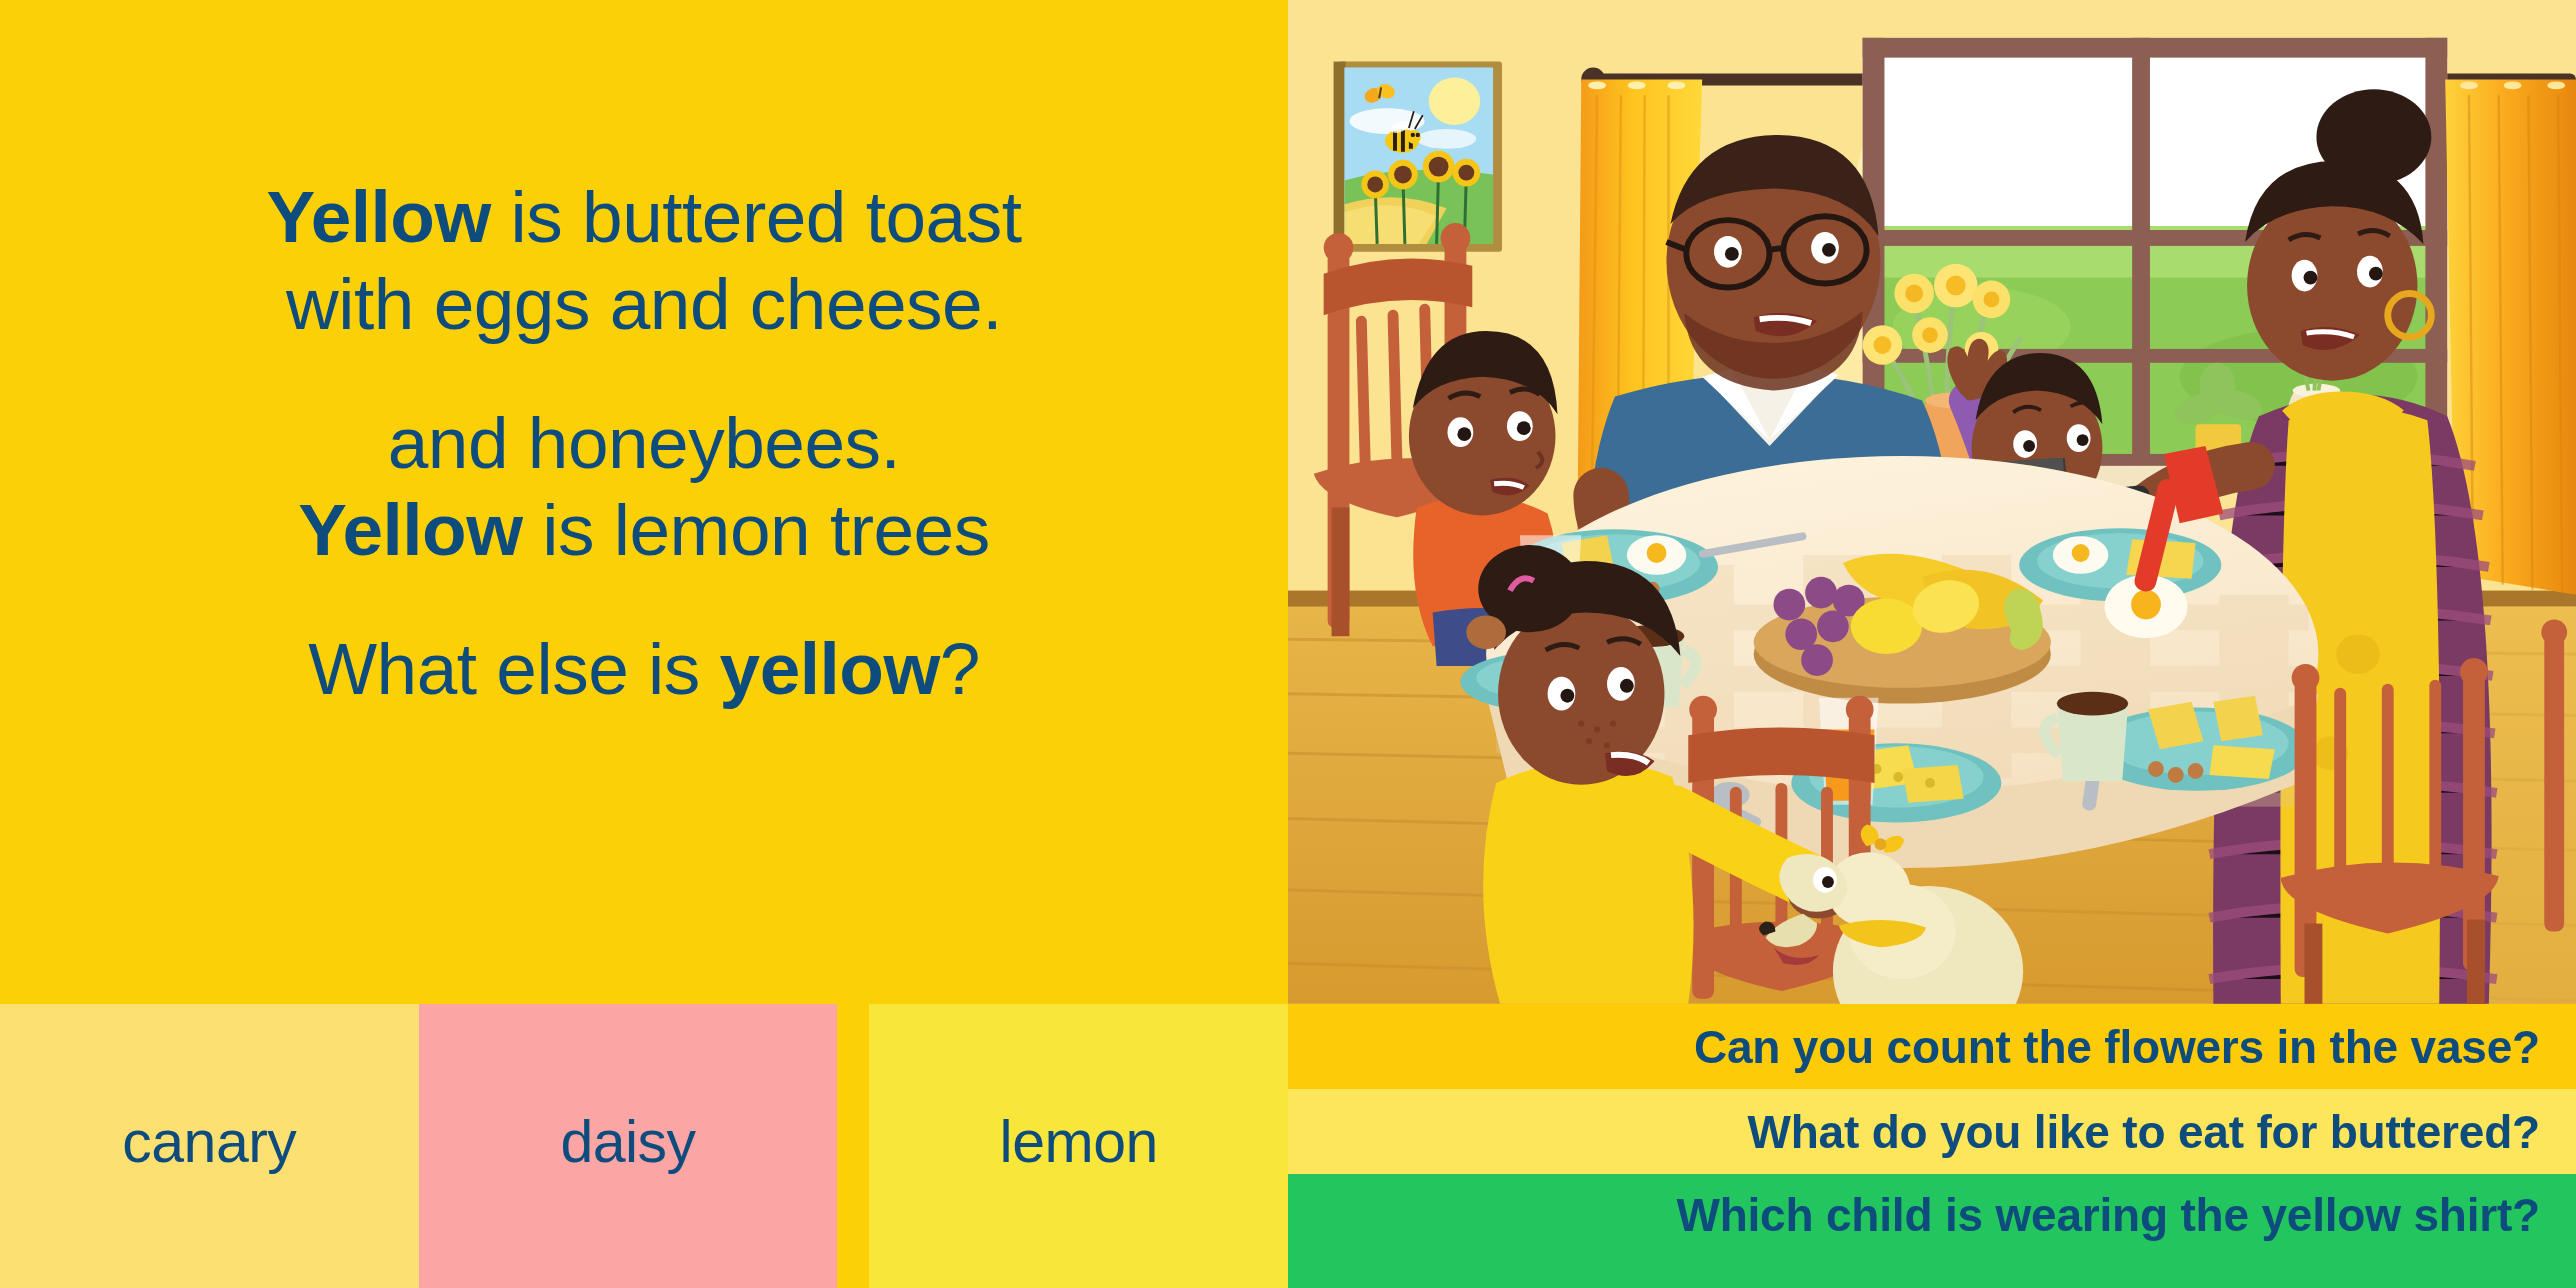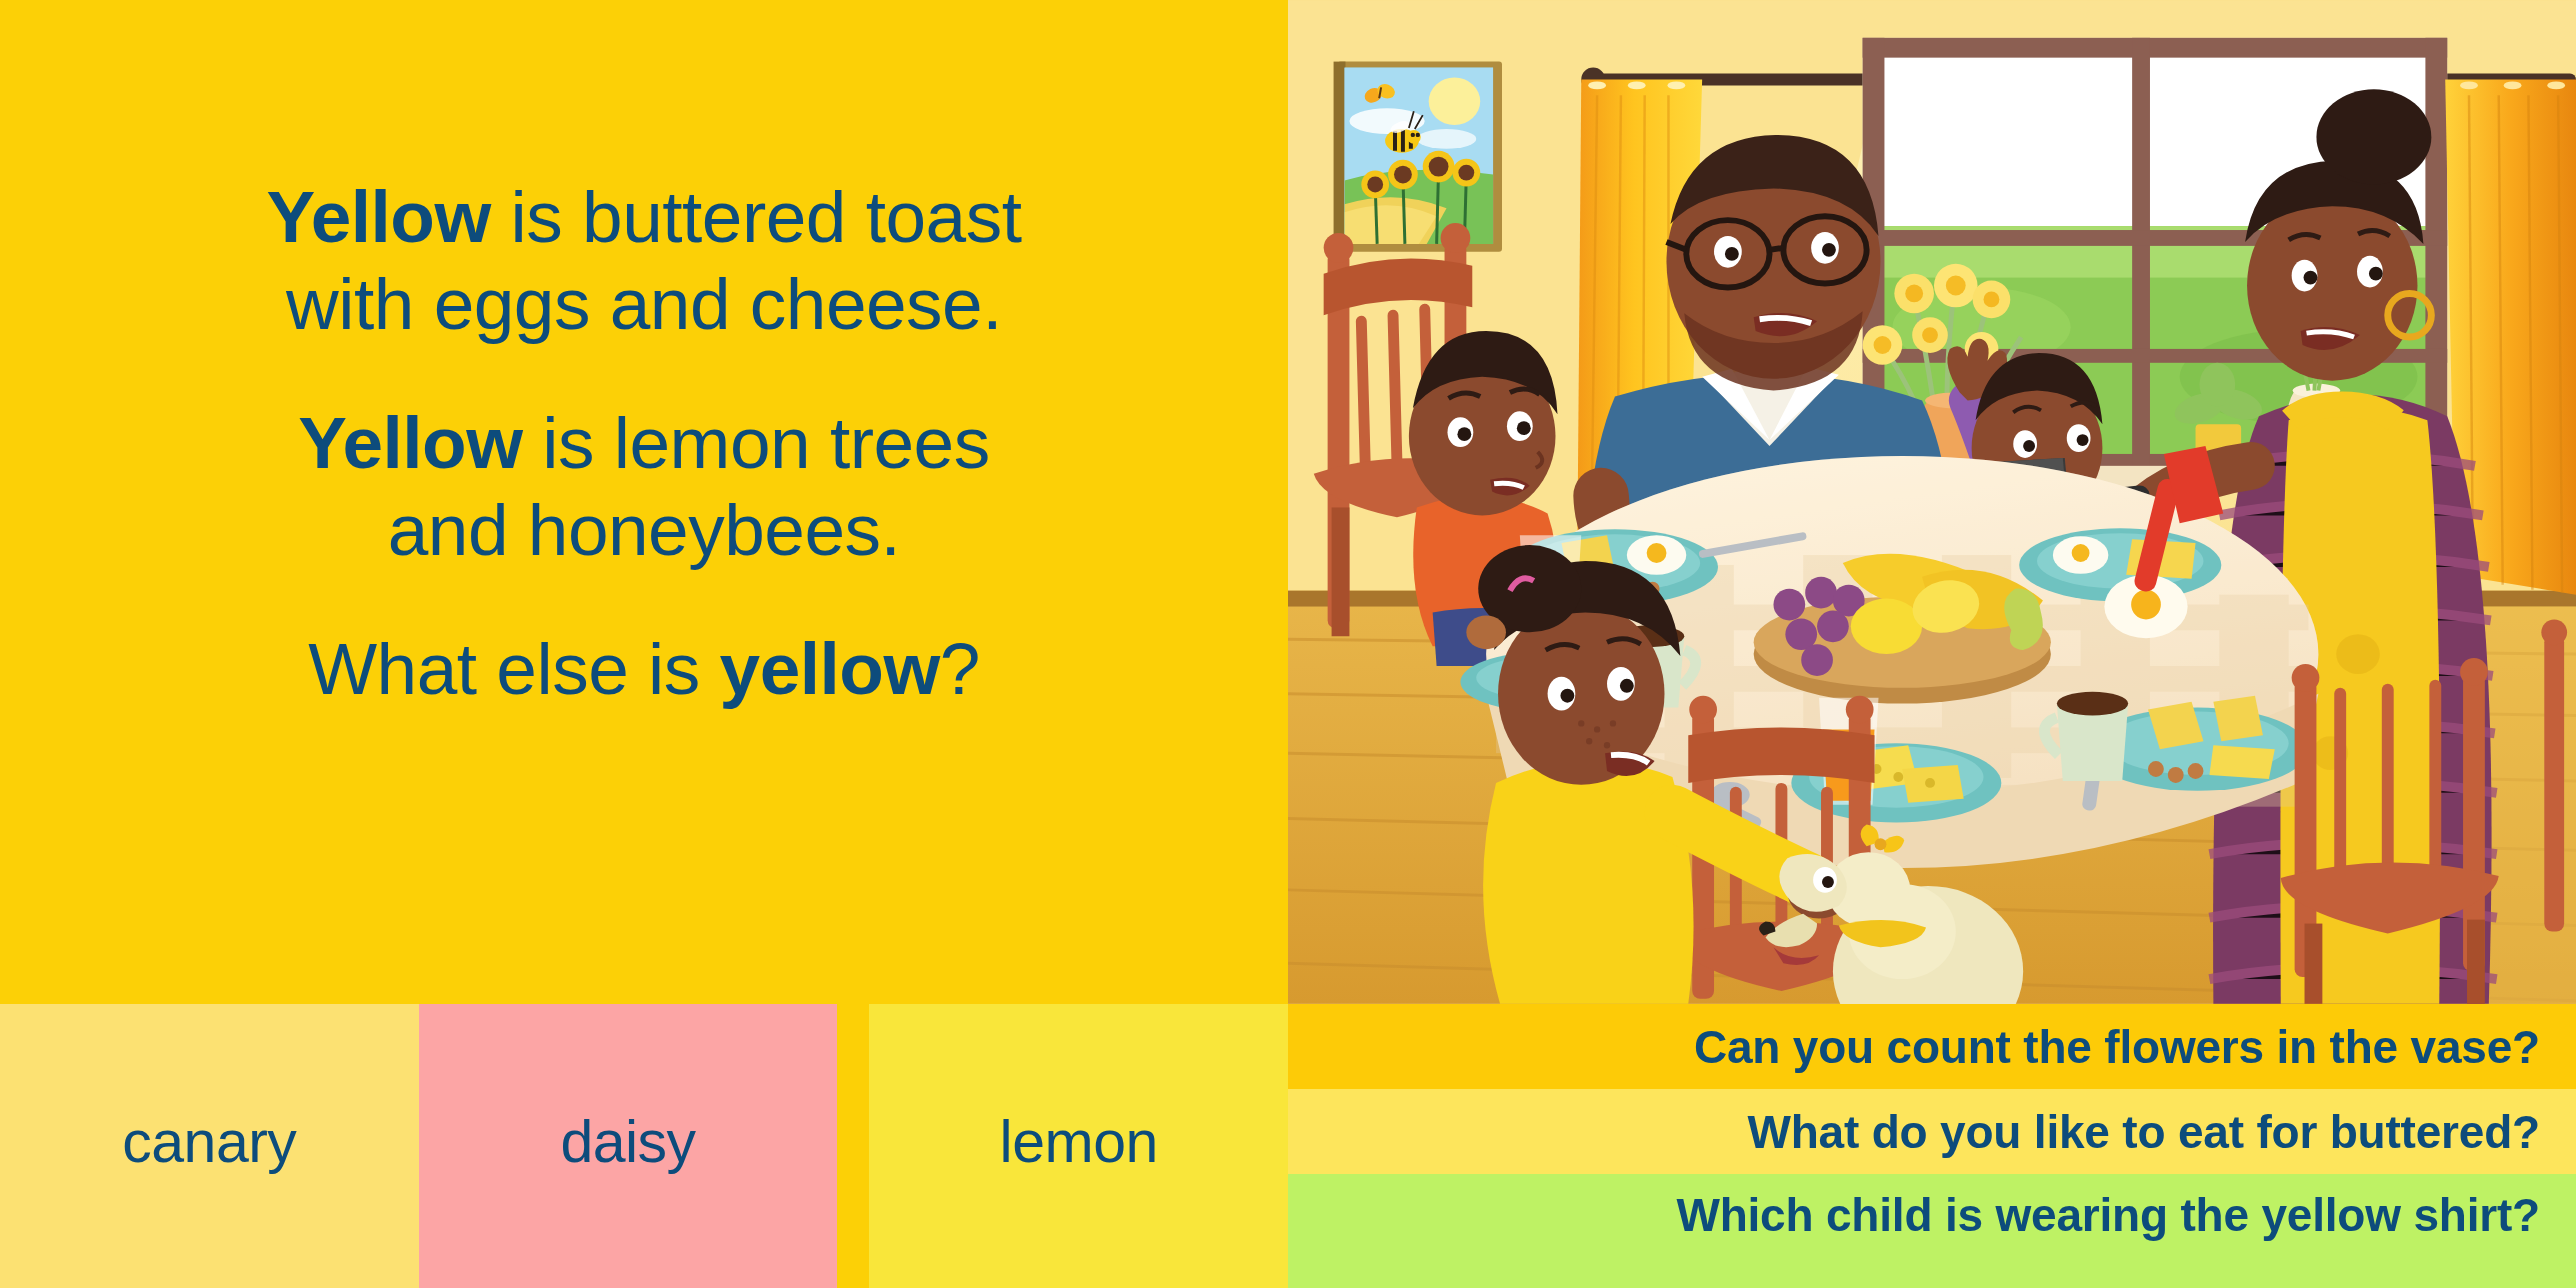--- a/index.html
+++ b/index.html
@@ -74,22 +74,22 @@
 
   <div id="left-panel">
     <div id="verse">
 
       <div class="stanza s1">
         <div class="ln"><span class="b">Yellow</span><span> is buttered toast</span></div>
         <div class="ln">with eggs and cheese.</div>
       </div>
 
       <div class="stanza s2">
+        <div class="ln">and honeybees.</div>
         <div class="ln"><span class="b">Yellow</span><span> is lemon trees</span></div>
-        <div class="ln">and honeybees.</div>
       </div>
 
       <div class="stanza s3">
         <div class="ln"><span>What else is </span><span class="b">yellow</span><span>?</span></div>
       </div>
 
     </div>
   </div>
 
   <div id="swatches">
@@ -659,19 +659,19 @@
     </svg>
   </div>
 
   <div id="questions">
     <div class="qbar q1" style="background:#FDCB07;">
       <span class="qtext">Can you count the flowers in the vase?</span>
     </div>
     <div class="qbar q2" style="background:#FDE55C;">
       <span class="qtext">What do you like to eat for buttered?</span>
     </div>
-    <div class="qbar q3" style="background:#bef264;padding-left:34px;">
+    <div class="qbar q3" style="background:#22c55e;padding-left:34px;">
       <span class="qtext">Which child is wearing the yellow shirt?</span>
     </div>
   </div>
 
 </div>
 
 
 </body></html>

